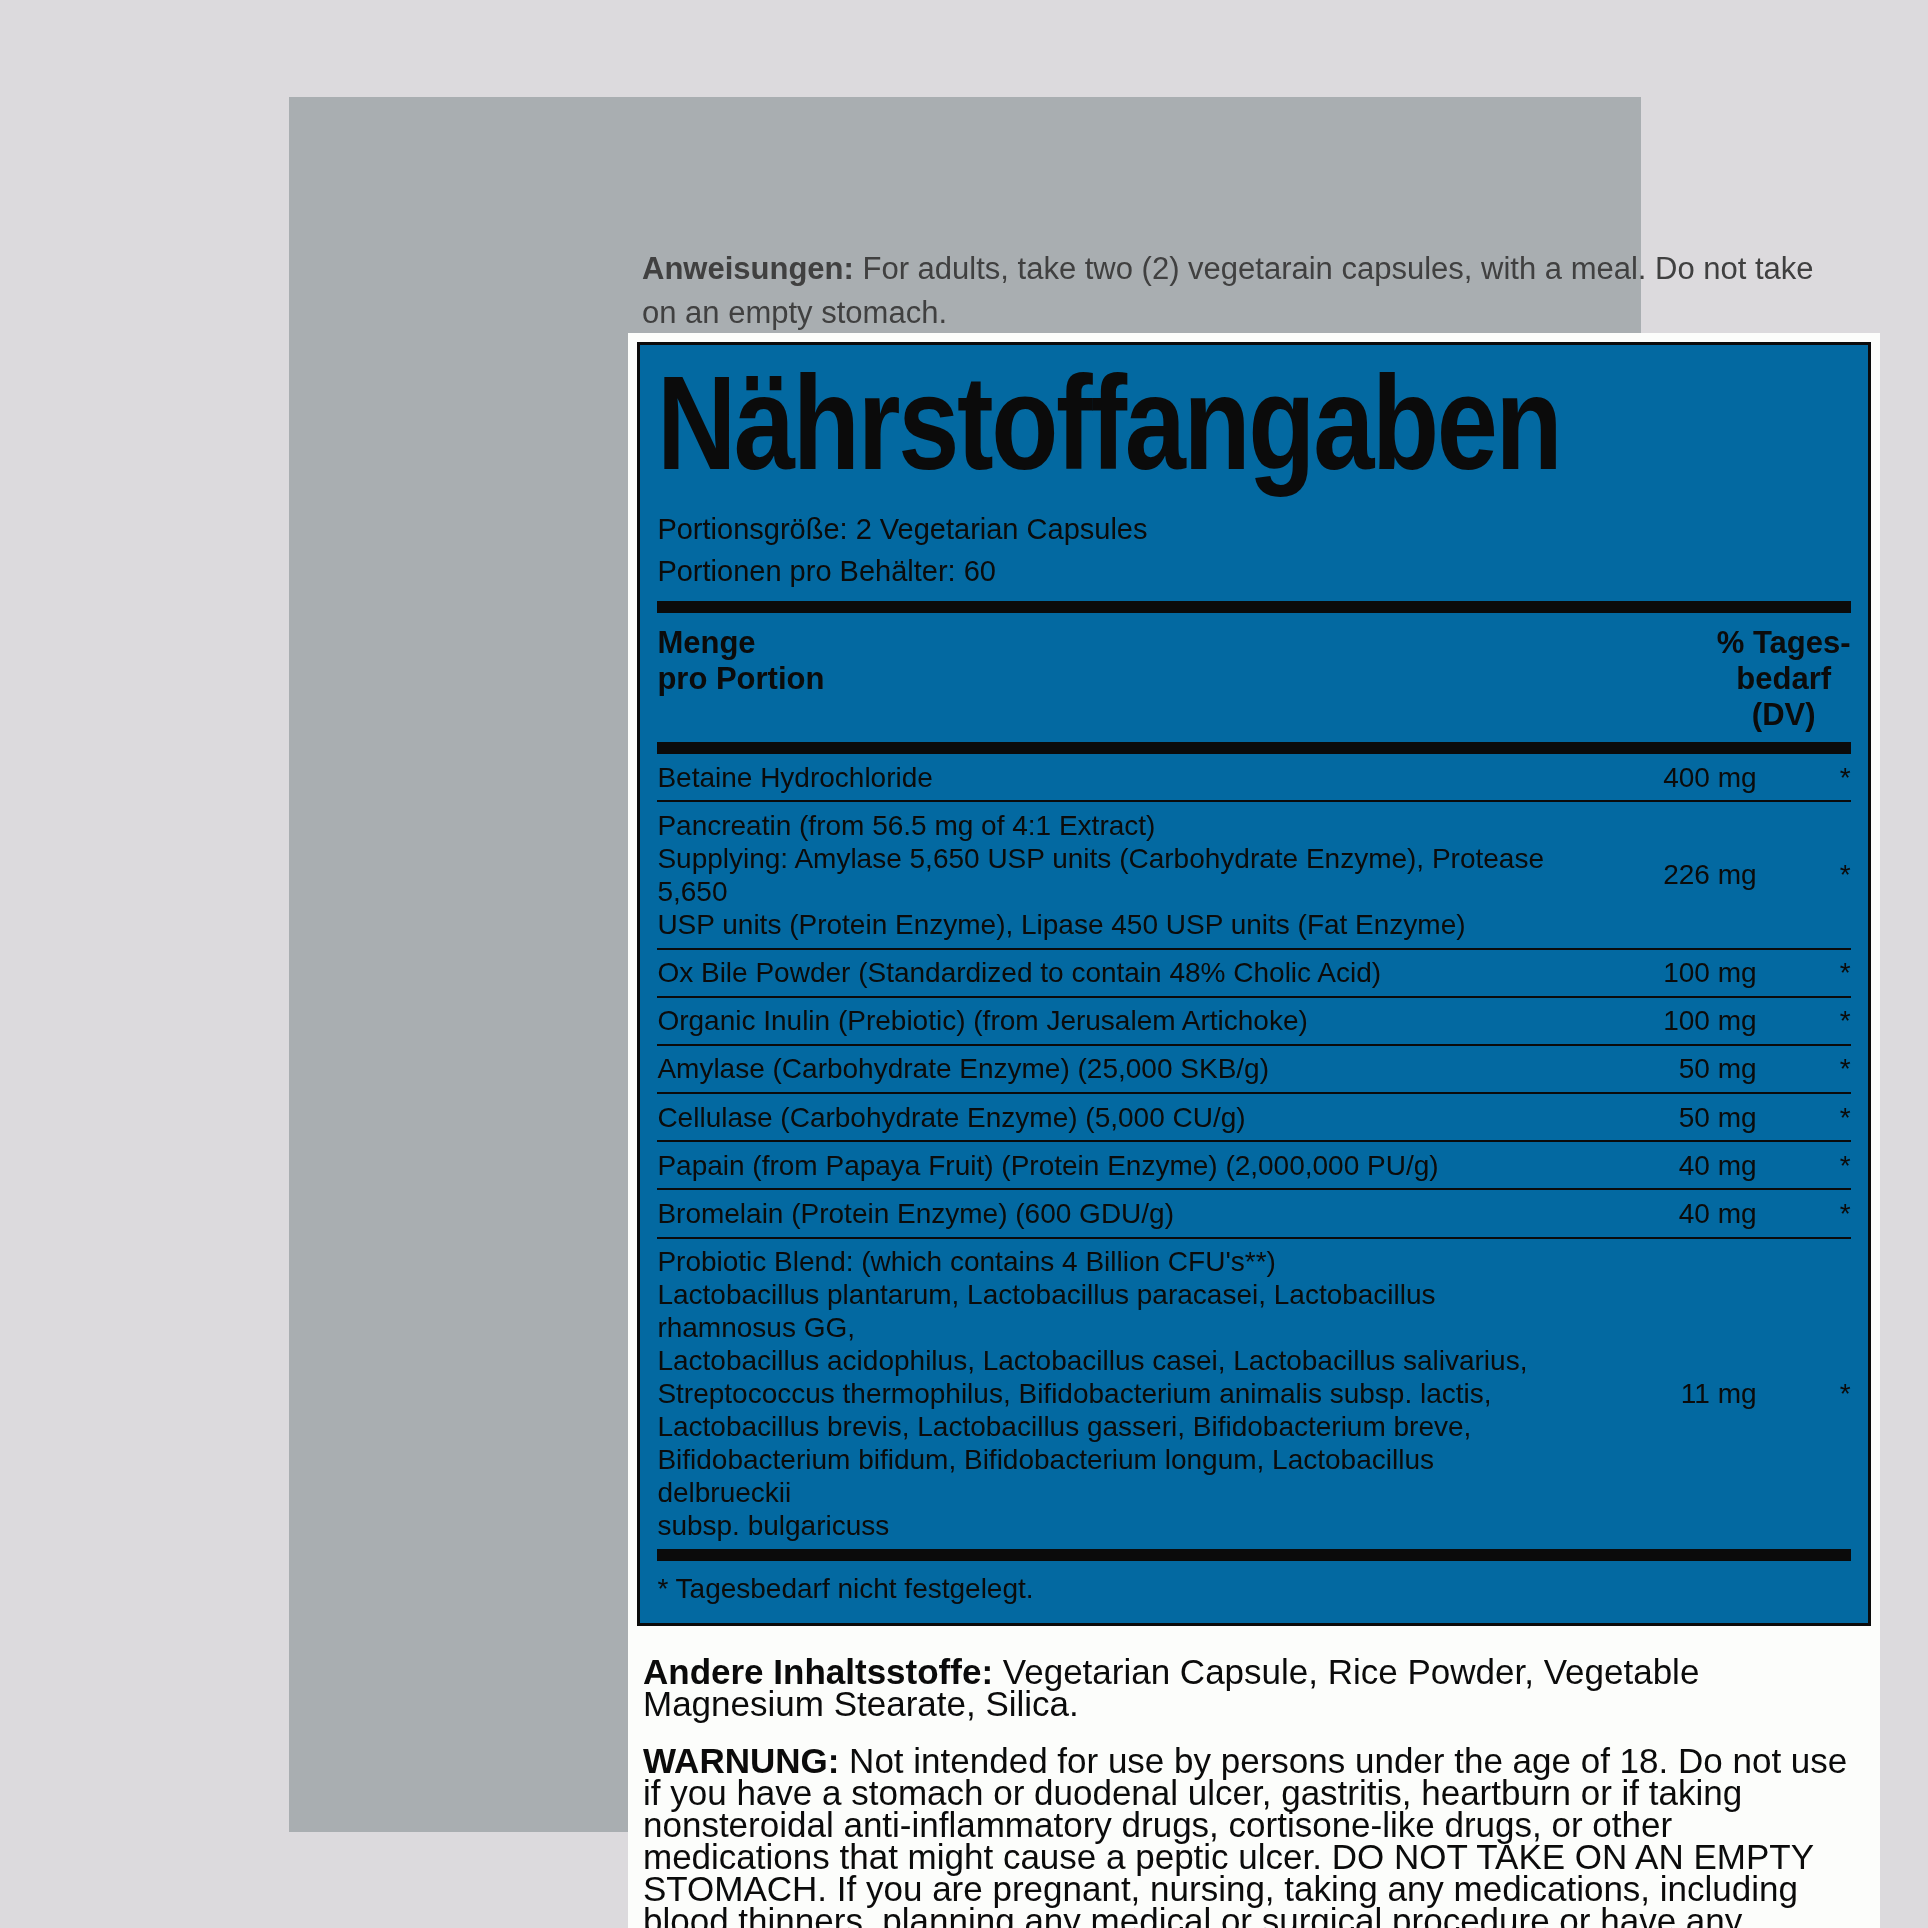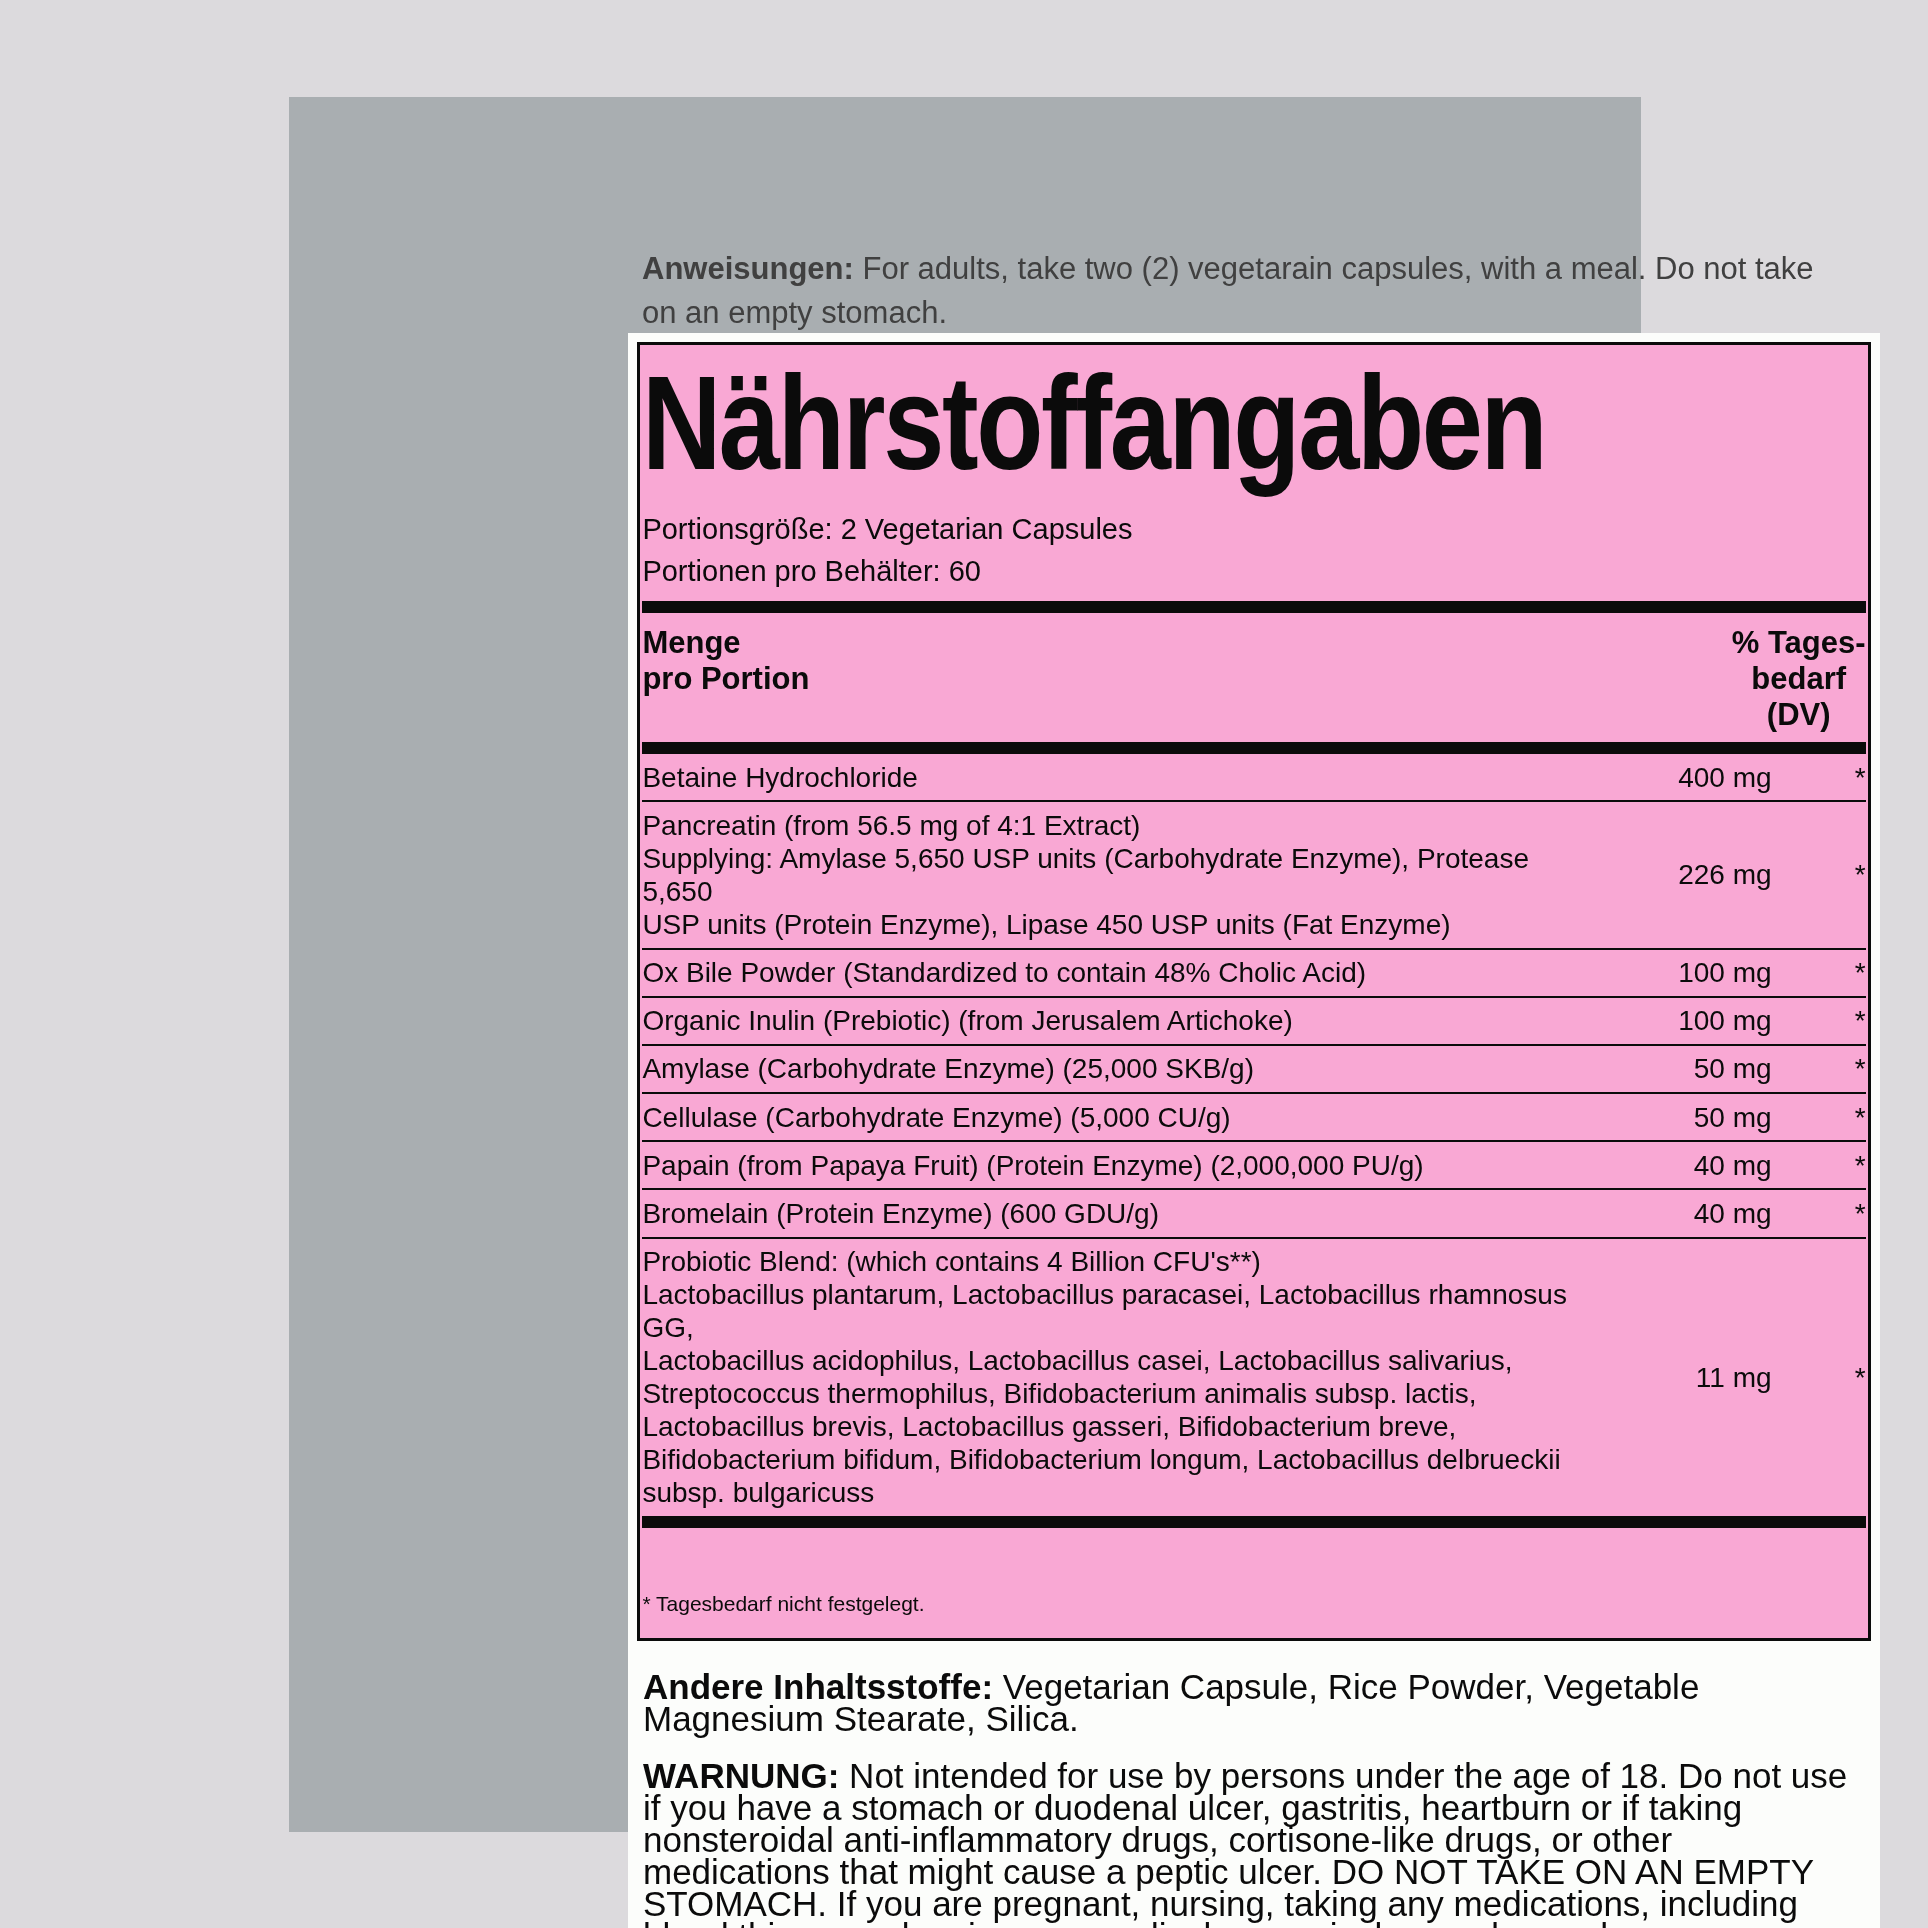--- a/index.html
+++ b/index.html
@@ -3,37 +3,37 @@
 <meta charset="utf-8">
 <style>
   html,body{margin:0;padding:0;background:#dcdadd;}
   .canvas{position:relative;width:1928px;height:1928px;background:#dcdadd;overflow:hidden;
           font-family:"Liberation Sans",sans-serif;color:#0b0b0b;}
   .gray-panel{position:absolute;left:289px;top:97px;width:1352px;height:1735px;background:#a9aeb1;}
   .instructions{position:absolute;left:353px;top:150px;width:1177px;font-size:31px;line-height:44px;color:#404040;}
   .lbl{font-weight:bold;}
   .lbl::after{content:" ";}
   .white-panel{position:absolute;left:339px;top:236px;width:1252px;background:#fcfdfb;padding-bottom:24.5px;box-sizing:border-box;}
-  .facts-border{margin:9.4px 9.4px 0 9.4px;border:3.8px solid #0b0b0b;padding:0 2px;background:#f9a8d4;}
+  .facts-border{margin:9.4px 9.4px 0 9.4px;border:3.8px solid #0b0b0b;padding:0 17px;background:#0369a1;}
   .facts-title{font-weight:bold;font-size:134px;line-height:132px;margin-top:11.3px;white-space:nowrap;
                letter-spacing:-2.8px;transform:scaleX(0.82);transform-origin:0 50%;
                font-family:"Liberation Sans","DejaVu Sans",sans-serif;}
   .serving-block{margin-top:19px;font-size:29px;line-height:42px;}
   .bar{height:12.2px;background:#0b0b0b;}
   .bar-top{margin-top:9.4px;}
   .hdr-row{display:flex;justify-content:space-between;align-items:flex-start;padding:11.3px 0 9.4px 0;
            font-weight:bold;font-size:31px;line-height:36px;}
   .hdr-right{text-align:center;}
   .row{display:flex;align-items:center;padding:6.6px 0;border-bottom:2.8px solid #0b0b0b;
        font-size:28px;line-height:33px;}
   .row.last{border-bottom:none;}
   .ing{flex:1 1 auto;padding-right:19px;}
   .amt{flex:0 0 179px;text-align:right;white-space:nowrap;}
   .dv{flex:0 0 94px;text-align:right;white-space:nowrap;}
-  .footnote{font-size:21px;line-height:30px;padding:13px 0 19px 0;margin-top:48px;}
+  .footnote{font-size:28px;line-height:30px;padding:13px 0 19px 0;}
   .bottom-text{margin:24.5px 15px 0 15px;font-size:35px;line-height:32px;}
   .bottom-text.first{margin-top:30px;}
 </style>
 </head>
 <body>
 
 <div class="canvas">
   <div class="gray-panel">
 
     <div class="instructions">

